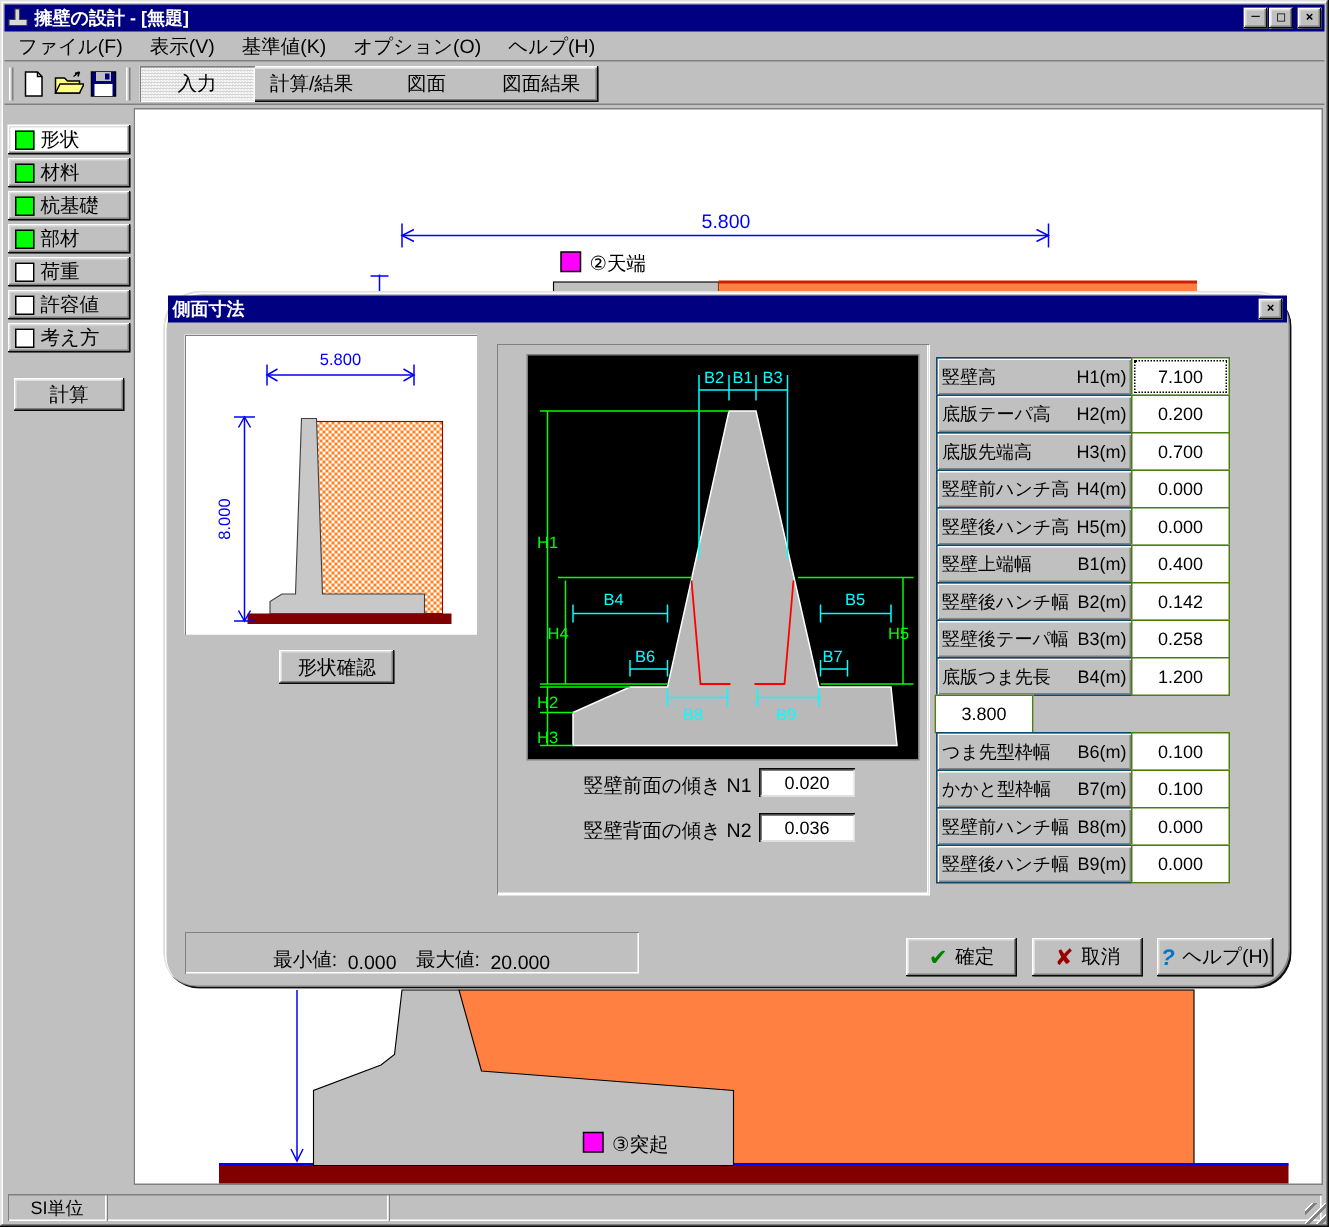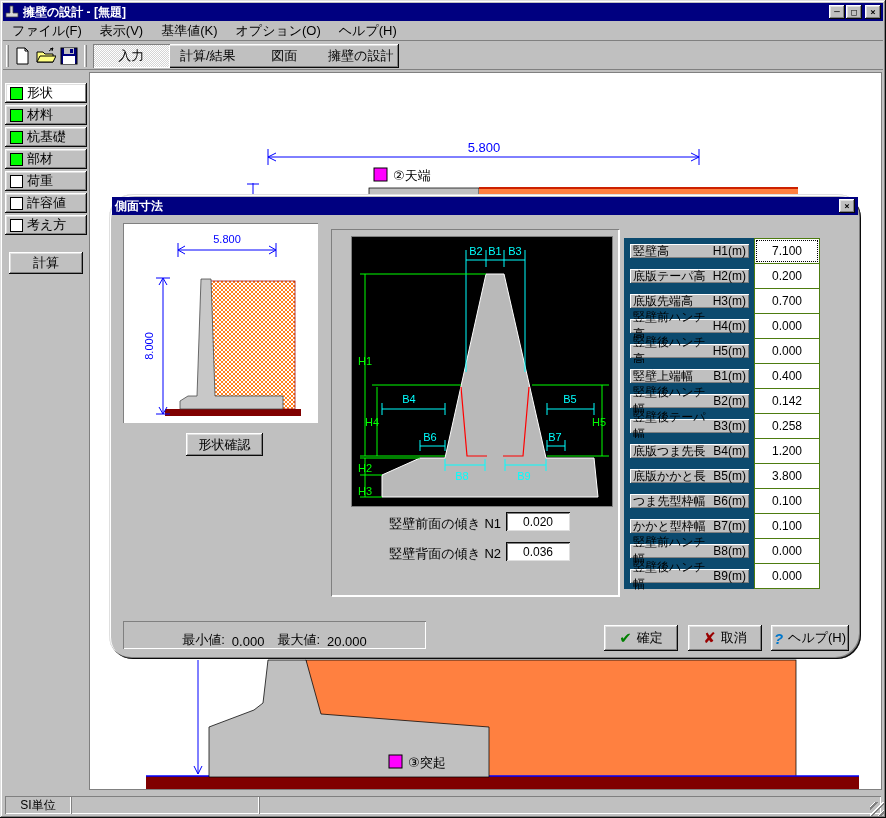--- a/index.html
+++ b/index.html
@@ -45,21 +45,21 @@
   .dlg-title .t { flex:1; }
   .preview-box { position:absolute; left:14px; top:29px; width:195px; height:200px; background:#fff; box-shadow: inset 1px 1px #808080, inset -1px -1px #fff; }
   .confirm-btn { position:absolute; left:77px; top:239px; width:77px; height:23px; font-size:13px; display:flex; align-items:center; justify-content:center; }
   .diagram-frame { position:absolute; left:222px; top:35px; width:288px; height:367px; box-shadow: inset 1px 1px #808080, inset -1px -1px #fff, 1px 1px #fff; }
   .diagram-box { position:absolute; left:243px; top:43px; width:260px; height:269px; background:#000; box-shadow: 0 0 0 1px #808080; }
   .slope-label { position:absolute; width:170px; text-align:right; font-size:13px; color:#000; }
   .slope-input { position:absolute; width:64px; height:19px; background:#fff; box-shadow: inset 1px 1px #0a0a0a, inset -1px -1px #dfdfdf, inset 2px 2px #808080; font-size:12px; display:flex; align-items:center; justify-content:center; }
 
   .dim-table { position:absolute; left:515px; top:45px; width:197px; }
   .dim-row { display:flex; height:26px; margin-top:-1px; }
-  .dim-label { width:131px; border:6px solid #0c4a6e; background:#c0c0c0; box-shadow: inset 1px 1px #fff, inset -1px -1px #808080; display:flex; align-items:center; justify-content:space-between; padding:0 3px 0 3px; font-size:12px; }
+  .dim-label { width:131px; border:1px solid #0c4a6e; background:#c0c0c0; box-shadow: inset 1px 1px #fff, inset -1px -1px #808080; display:flex; align-items:center; justify-content:space-between; padding:0 3px 0 3px; font-size:12px; }
   .dim-label .sym { font-family:Liberation Sans, sans-serif; }
   .dim-value { width:66px; margin-left:-1px; border:1px solid #4d7c0f; background:#fff; display:flex; align-items:center; justify-content:center; font-size:12px; }
   .dim-value.focused { outline:1px dotted #000; outline-offset:-3px; }
 
   .range-box { position:absolute; left:14px; top:427px; width:303px; height:28px; box-shadow: inset 1px 1px #808080, inset -1px -1px #fff; display:flex; align-items:flex-end; justify-content:center; gap:7px; font-size:13px; }
   .dlg-btn { position:absolute; top:431px; height:26px; font-size:13px; display:flex; align-items:center; justify-content:center; gap:5px; }
   .dlg-btn .ic { font-weight:bold; font-size:15px; }
   .btn-ok { left:495px; width:74px; } .btn-ok .ic { color:#008000; }
   .btn-cancel { left:579px; width:74px; } .btn-cancel .ic { color:#990000; }
   .btn-help { left:662px; width:78px; } .btn-help .ic { color:#0077cc; font-style:italic; }
@@ -112,21 +112,21 @@
           <rect x="4" y="1" width="10" height="6" fill="#c0c0c0"></rect>
           <rect x="10" y="2" width="3" height="4" fill="#000080"></rect>
           <rect x="3" y="9" width="12" height="8" fill="#fff"></rect>
         </svg>
     </span>
     <span class="grip" style="margin-left:4px;"></span>
     <div class="tab-strip raised">
         <div class="tool-tab active">入力</div>
         <div class="tool-tab">計算/結果</div>
         <div class="tool-tab">図面</div>
-        <div class="tool-tab">擁壁の設計</div>
+        <div class="tool-tab">図面結果</div>
       </div>
   </div>
 
   <div class="sidebar">
     <div>
         <div class="side-btn active">
           <span class="check on"></span>
           <span>形状</span>
         </div>
         <div class="side-btn">
@@ -359,24 +359,20 @@
             <div class="dim-value">0.258</div>
           </div>
           <div class="dim-row">
             <div class="dim-label">
               <span>底版つま先長</span>
               <span class="sym">B4(m)</span>
             </div>
             <div class="dim-value">1.200</div>
           </div>
           <div class="dim-row">
-            <div class="dim-label">
-              <span>底版かかと長</span>
-              <span class="sym">B5(m)</span>
-            </div>
             <div class="dim-value">3.800</div>
           </div>
           <div class="dim-row">
             <div class="dim-label">
               <span>つま先型枠幅</span>
               <span class="sym">B6(m)</span>
             </div>
             <div class="dim-value">0.100</div>
           </div>
           <div class="dim-row">

